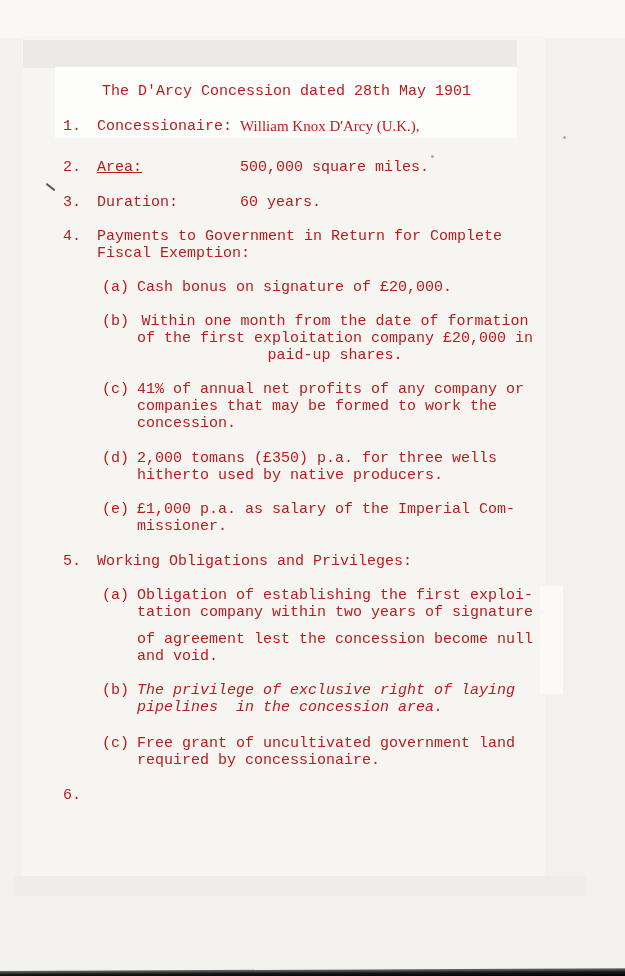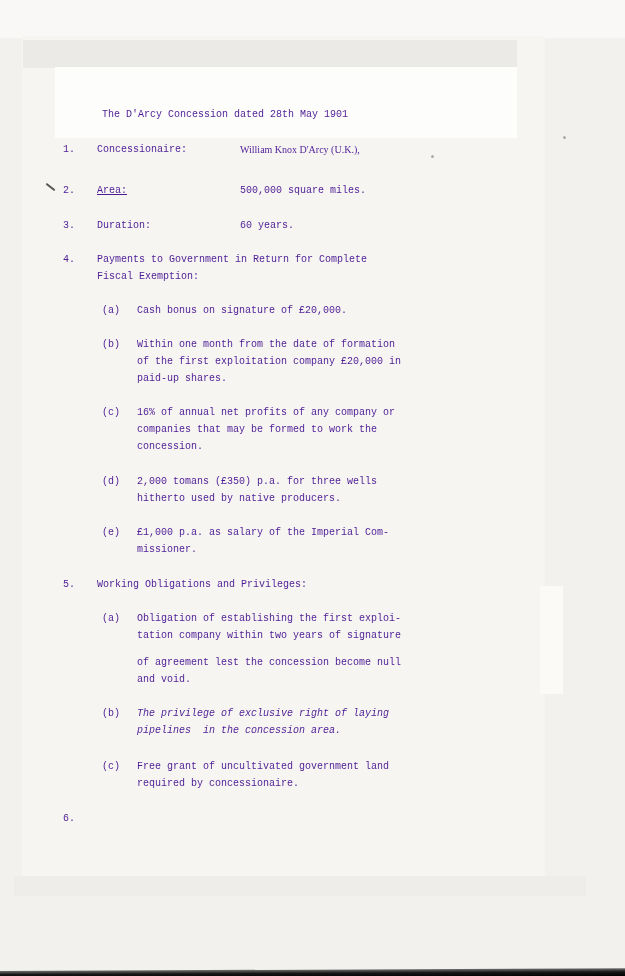--- a/index.html
+++ b/index.html
@@ -5,22 +5,22 @@
   html,body{margin:0;padding:0;}
   body{
     width:625px;height:976px;position:relative;overflow:hidden;
     background:#f3f1ed;
     font-family:"Liberation Mono","DejaVu Sans Mono",monospace;
   }
   .page{position:absolute;inset:0;}
   .artifact{position:absolute;z-index:1;}
   .t{
     position:absolute;z-index:2;
-    font-size:10px;line-height:17px;color:#4c1d95;
-    white-space:pre;letter-spacing:0;margin-top:23px;
+    font-size:15px;line-height:17px;color:#b91c1c;
+    white-space:pre;letter-spacing:0;
   }
   .tick{
     position:absolute;z-index:2;width:11px;height:2px;background:#555;
     border-radius:1px;transform:rotate(38deg);
   }
   .speck{
     position:absolute;z-index:2;width:3px;height:3px;border-radius:50%;
     background:#8d8d8d;opacity:.7;
   }
   .edge-bar{
@@ -59,26 +59,26 @@
   <div class="t" style="left:240px;top:194px;">60 years.</div>
 
   <div class="t" style="left:63px;top:228px;">4.</div>
   <div class="t" style="left:97px;top:228px;font-family:Liberation Mono, monospace;">Payments to Government in Return for Complete
 Fiscal Exemption:</div>
 
   <div class="t" style="left:102px;top:279px;">(a)</div>
   <div class="t" style="left:137px;top:279px;">Cash bonus on signature of £20,000.</div>
 
   <div class="t" style="left:102px;top:313px;">(b)</div>
-  <div class="t" style="left:137px;top:313px;">Within one month from the date of formation
+  <div class="t" style="left:137px;top:313px;text-align:center;">Within one month from the date of formation
 of the first exploitation company £20,000 in
 paid-up shares.</div>
 
   <div class="t" style="left:102px;top:381px;">(c)</div>
-  <div class="t" style="left:137px;top:381px;">16% of annual net profits of any company or
+  <div class="t" style="left:137px;top:381px;">41% of annual net profits of any company or
 companies that may be formed to work the
 concession.</div>
 
   <div class="t" style="left:102px;top:450px;">(d)</div>
   <div class="t" style="left:137px;top:450px;">2,000 tomans (£350) p.a. for three wells
 hitherto used by native producers.</div>
 
   <div class="t" style="left:102px;top:501px;">(e)</div>
   <div class="t" style="left:137px;top:501px;">£1,000 p.a. as salary of the Imperial Com-
 missioner.</div>

